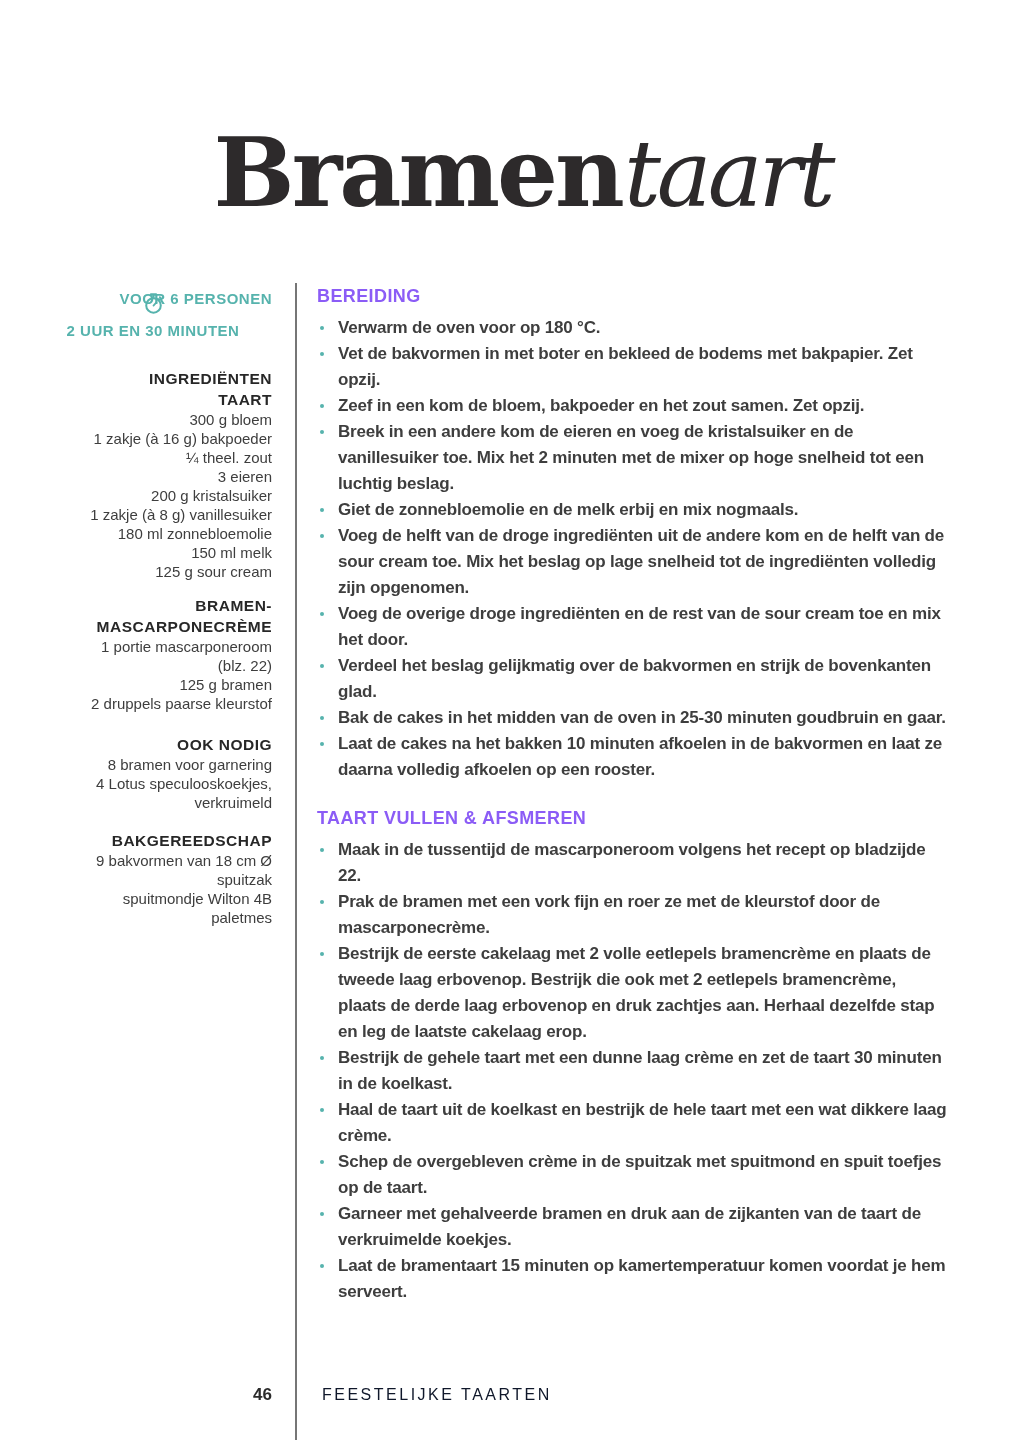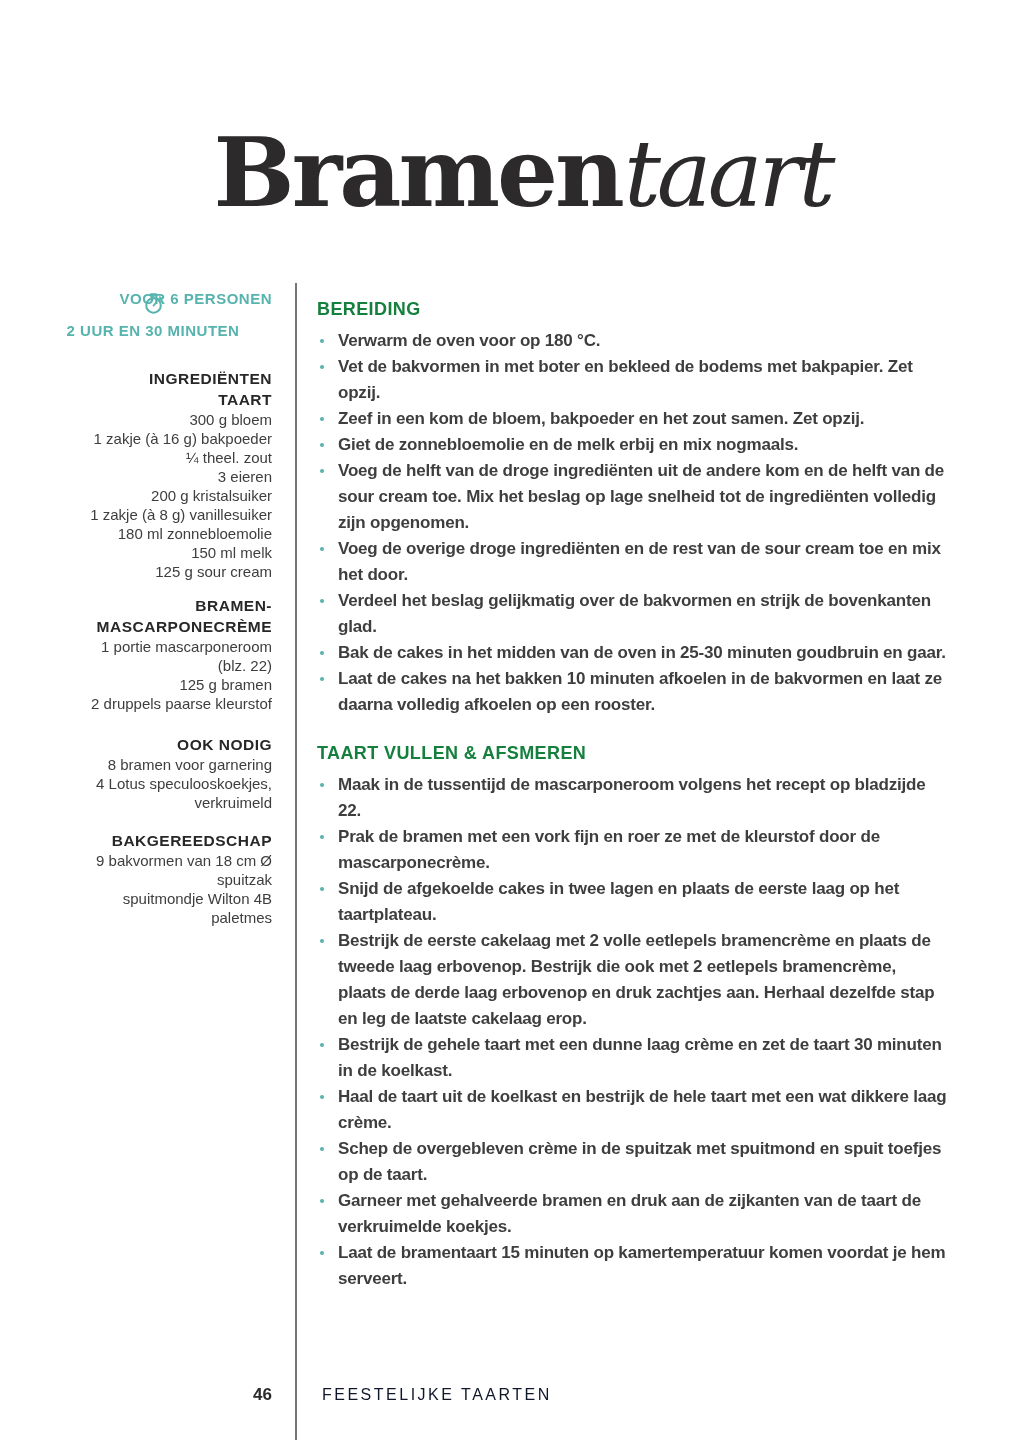--- a/index.html
+++ b/index.html
@@ -45,22 +45,22 @@
   .side-section-3 { margin-top:21px; }
   .side-section-4 { margin-top:18px; }
   .side-heading {
     font-weight:700; color:#272727; font-size:15.5px;
     letter-spacing:.5px; line-height:21px;
   }
   .side-item { font-size:15px; line-height:19px; color:#3e3e3e; }
   
   .main { position:absolute; left:317px; top:285px; width:630px; }
   .main-heading {
-    font-weight:700; color:#15803d; font-size:18px;
-    letter-spacing:.4px; line-height:22px; margin-bottom:8px;margin-top:13px;
+    font-weight:700; color:#8b5cf6; font-size:18px;
+    letter-spacing:.4px; line-height:22px; margin-bottom:8px;
   }
   .steps { list-style:none; }
   .steps li {
     position:relative; padding-left:21px;
     font-size:17px; line-height:26px; letter-spacing:-0.2px; color:#3e3e3e;font-weight:bold;
   }
   .steps li::before {
     content:""; position:absolute; left:3px; top:11px;
     width:4px; height:4px; border-radius:50%; background:#56b3ad;
   }
@@ -141,35 +141,35 @@
   </div>
 
   <div class="main">
 
     <div>
       <div class="main-heading">BEREIDING</div>
       <ul class="steps">
         <li>Verwarm de oven voor op 180 °C.</li>
         <li>Vet de bakvormen in met boter en bekleed de bodems met bakpapier. Zet opzij.</li>
         <li>Zeef in een kom de bloem, bakpoeder en het zout samen. Zet opzij.</li>
+        <li>Breek in een andere kom de eieren en voeg de kristalsuiker en de vanillesuiker toe. Mix het 2 minuten met de mixer op hoge snelheid tot een luchtig beslag.</li>
         <li>Giet de zonnebloemolie en de melk erbij en mix nogmaals.</li>
         <li>Voeg de helft van de droge ingrediënten uit de andere kom en de helft van de sour cream toe. Mix het beslag op lage snelheid tot de ingrediënten volledig zijn opgenomen.</li>
         <li>Voeg de overige droge ingrediënten en de rest van de sour cream toe en mix het door.</li>
         <li>Verdeel het beslag gelijkmatig over de bakvormen en strijk de bovenkanten glad.</li>
         <li>Bak de cakes in het midden van de oven in 25-30 minuten goudbruin en gaar.</li>
         <li>Laat de cakes na het bakken 10 minuten afkoelen in de bakvormen en laat ze daarna volledig afkoelen op een rooster.</li>
       </ul>
     </div>
 
     <div class="main-section-2">
       <div class="main-heading">TAART VULLEN &amp; AFSMEREN</div>
       <ul class="steps">
         <li>Maak in de tussentijd de mascarponeroom volgens het recept op bladzijde 22.</li>
         <li>Prak de bramen met een vork fijn en roer ze met de kleurstof door de mascarponecrème.</li>
-        <li>Snijd de afgekoelde cakes in twee lagen en plaats de eerste laag op het taartplateau.</li>
         <li>Bestrijk de eerste cakelaag met 2 volle eetlepels bramencrème en plaats de tweede laag erbovenop. Bestrijk die ook met 2 eetlepels bramencrème, plaats de derde laag erbovenop en druk zachtjes aan. Herhaal dezelfde stap en leg de laatste cakelaag erop.</li>
         <li>Bestrijk de gehele taart met een dunne laag crème en zet de taart 30 minuten in de koelkast.</li>
         <li>Haal de taart uit de koelkast en bestrijk de hele taart met een wat dikkere laag crème.</li>
         <li>Schep de overgebleven crème in de spuitzak met spuitmond en spuit toefjes op de taart.</li>
         <li>Garneer met gehalveerde bramen en druk aan de zijkanten van de taart de verkruimelde koekjes.</li>
         <li>Laat de bramentaart 15 minuten op kamertemperatuur komen voordat je hem serveert.</li>
       </ul>
     </div>
   </div>
 

